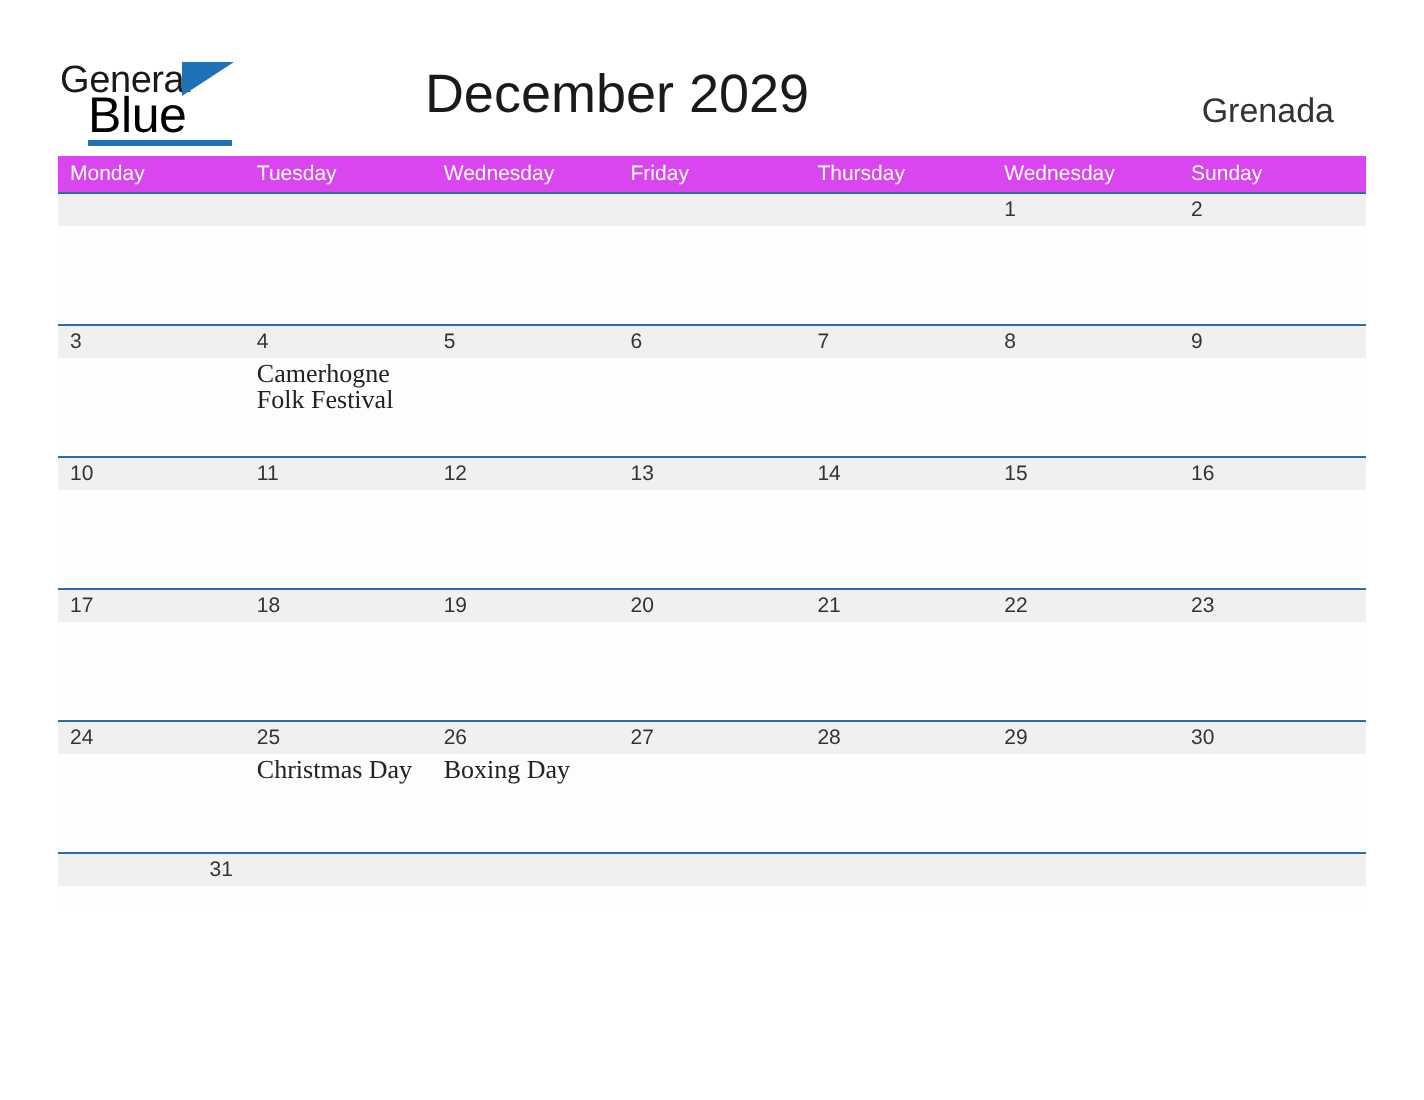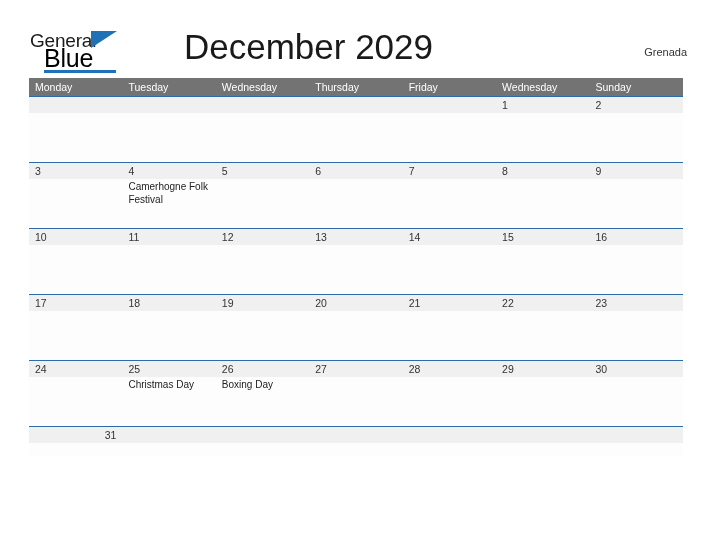--- a/index.html
+++ b/index.html
@@ -75,47 +75,47 @@
     height: 3px;
     background: #1f72b8;
   }
 
   .title {
     position: absolute;
     left: 0;
     top: 30px;
     width: 617px;
     text-align: center;
-    font-size: 35px;
+    font-size: 27px;
     color: #1a1a1a;
     font-family: "Liberation Sans", sans-serif;
     line-height: 34px;
     font-weight: normal;
   }
 
   .country {
     position: absolute;
-    right: 25px;
+    right: 45px;
     top: 46px;
-    font-size: 11px;
+    font-size: 17px;
     color: #333333;
     font-family: "Liberation Sans", sans-serif;
   }
 
   
   .calendar {
     position: absolute;
     left: 29px;
     top: 78px;
     width: 654px;
   }
 
   .weekday-row {
     display: flex;
-    background: #737373;
+    background: #d946ef;
     height: 18px;
   }
   .weekday {
     flex: 1 1 0;
     color: #ffffff;
     font-size: 10.5px;
     line-height: 18px;
     padding-left: 6px;
     box-sizing: border-box;
     font-family: "Liberation Sans", sans-serif;
@@ -150,24 +150,24 @@
     color: #333333;
     line-height: 16px;
     font-family: "Liberation Sans", sans-serif;
     display: block;
     height: 16px;
   }
   .day-events {
     margin-top: 1px;
   }
   .event {
-    font-size: 10px;
+    font-size: 13px;
     color: #222222;
     line-height: 13px;
-    font-family: Liberation Sans, sans-serif;
+    font-family: Liberation Serif, serif;
     word-wrap: break-word;
   }
   .empty-cell .day-number {
     visibility: hidden;
   }
 </style>
 </head>
 <body>
 
 <div class="page">
@@ -185,22 +185,22 @@
 
     <div class="country">Grenada</div>
 
   </div>
 
   <div class="calendar">
     <div class="weekday-row" id="weekday-row">
         <div class="weekday">Monday</div>
         <div class="weekday">Tuesday</div>
         <div class="weekday">Wednesday</div>
+        <div class="weekday">Friday</div>
         <div class="weekday">Thursday</div>
-        <div class="weekday">Friday</div>
         <div class="weekday">Wednesday</div>
         <div class="weekday">Sunday</div>
       </div>
     <div id="weeks-container">
         <div class="week-row first-row">
           <div class="day-cell empty-cell">
             <span class="day-number"></span>
           </div>
           <div class="day-cell empty-cell">
             <span class="day-number"></span>

